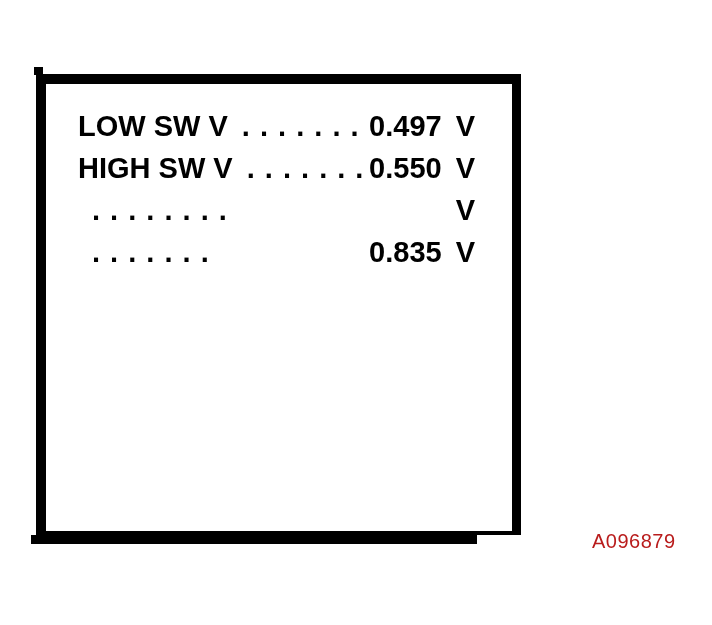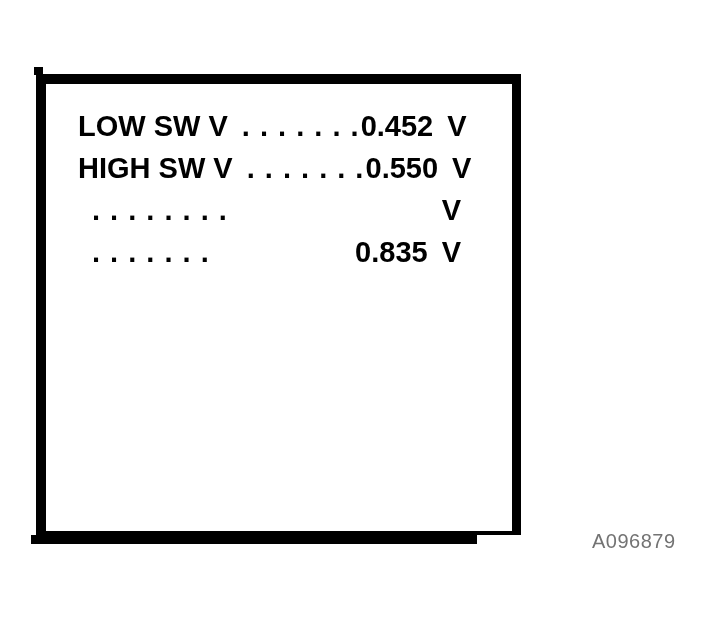--- a/index.html
+++ b/index.html
@@ -39,21 +39,21 @@
   .rows {
     position: absolute;
     left: 0; right: 0; top: 28px;
   }
   .row {
     display: flex;
     align-items: baseline;
     height: 29px;
     line-height: 29px;
     margin-bottom: 13px;
-    padding: 0 51px 0 32px;
+    padding: 0 37px 0 32px;
     font-weight: bold;
     font-size: 29px;
     color: #000;
     white-space: pre;
   }
   .label { white-space: pre; }
   .dots  { margin-left: 14px; white-space: pre; letter-spacing: 1px; }
   .spacer { flex: 1 1 auto; }
   .reading {
     display: inline-flex;
@@ -62,36 +62,36 @@
     white-space: pre;
   }
   .unit { margin-left: 14px; }
   .unit:empty { margin-left: 0; }
 
   .figure-id {
     position: absolute;
     left: 592px; top: 530px;
     font-size: 20px;
     font-weight: normal;
-    color: #737373;
+    color: #b91c1c;
     letter-spacing: 0.5px;
   }
 </style>
 </head>
 <body>
 
 <div class="display-box">
   <div class="rows">
 
     <div class="row">
       <span class="label">LOW SW V</span>
       <span class="dots">. . . . . . .</span>
       <span class="spacer"></span>
       <span class="reading">
-        <span class="value">0.452</span>
+        <span class="value">0.497</span>
         <span class="unit">V</span>
       </span>
     </div>
 
     <div class="row">
       <span class="label">HIGH SW V</span>
       <span class="dots">. . . . . . .</span>
       <span class="spacer"></span>
       <span class="reading">
         <span class="value">0.550</span>

